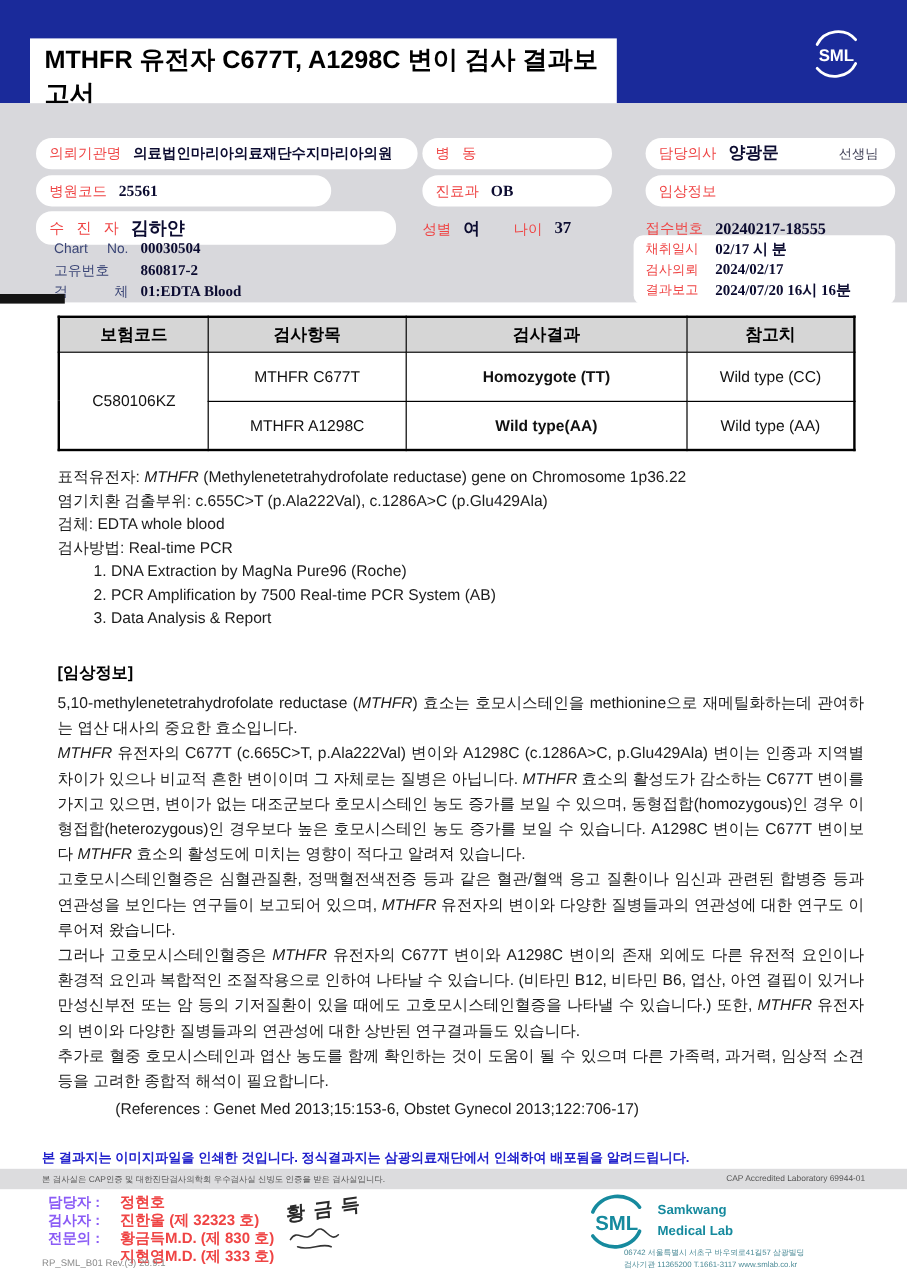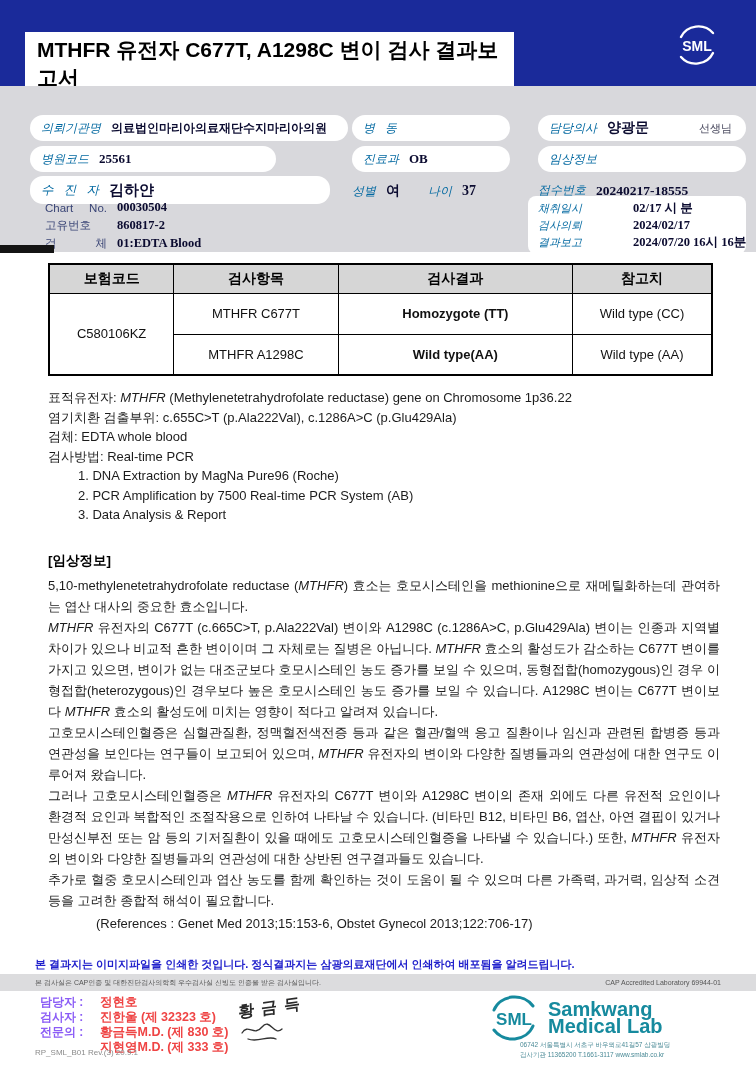--- a/index.html
+++ b/index.html
@@ -12,28 +12,28 @@
   .title-box { position:absolute; left:25px; top:32px; width:489px; height:64px; background:#ffffff; display:flex; align-items:center; padding-left:12px; }
   .title-box h1 { font-size:21px; font-weight:bold; color:#000; letter-spacing:0; }
   .sml-top { position:absolute; left:674px; top:22px; }
   .ribbon { position:absolute; top:86px; right:0; text-align:right; }
   .ribbon .r1 { width:145px; height:15px; background:#eed243; font-size:10.5px; font-weight:bold; color:#221f00; line-height:15px; padding-right:4px; clip-path:polygon(4px 0,100% 0,100% 100%,0 100%); }
   .ribbon .r2 { width:90px; height:15px; background:#ffd805; font-size:10.5px; font-weight:bold; color:#111; line-height:15px; text-align:center; margin-right:55px; }
 
   
   .gray { position:absolute; left:0; top:86px; width:756px; height:166px; background:#d8d8dc; }
   .pill { position:absolute; background:#fff; border-radius:13px; height:26px; display:flex; align-items:center; }
-  .lbl { font-size:12px; color:#0369a1; margin-left:11px; flex:none;font-style:italic; }
+  .lbl { font-size:12px; color:#ef4444; margin-left:11px; flex:none; }
   .spread { display:inline-block; text-align:justify; text-align-last:justify; }
   .val { font-family:"Liberation Serif", serif; font-weight:bold; color:#0b0b30; font-size:12.5px; margin-left:10px; white-space:nowrap; }
   .plainrow { position:absolute; display:flex; align-items:center; }
   .plainrow .lbl { margin-left:0; }
   .smalllbl { font-size:11.5px; color:#3a4576; }
   .dates-box { position:absolute; left:528px; top:196px; width:218px; height:58px; background:#fff; border-radius:8px; padding:4px 0 0 10px; }
-  .dates-box .drow { display:flex; align-items:center; height:17px;gap:37px; }
+  .dates-box .drow { display:flex; align-items:flex-start; height:17px; }
   .dates-box .lbl { font-size:11px; margin-left:0; width:52px; }
   .dates-box .val { font-size:12.5px; margin-left:6px; }
   .black-mark { position:absolute; left:0; top:245px; width:54px; height:8px; background:#141414; }
 
   
   table.results { position:absolute; left:48px; top:263px; width:665px; border-collapse:collapse; border:2px solid #000; background:#fff; }
   table.results th, table.results td { border:1px solid #000; text-align:center; vertical-align:middle; }
   table.results th { background:#d6d6d6; height:29px; font-size:14px; font-weight:bold; color:#000; }
   table.results td { height:41px; font-size:13px; color:#111; }
   td.result { font-weight:bold; font-size:14.5px; }
@@ -52,21 +52,21 @@
   .notice { position:absolute; left:35px; top:957px; font-size:11px; font-weight:bold; color:#2121cc; }
   .accred-bar { position:absolute; left:0; top:974px; width:756px; height:17px; background:#dcdcde; display:flex; align-items:center; justify-content:space-between; padding:0 35px 0 35px; }
   .accred-bar span { font-size:7px; color:#555; }
   .staff { position:absolute; left:40px; top:995px; }
   .staff .srow { display:flex; line-height:15px; }
   .staff .role { width:52px; font-size:12px; font-weight:bold; color:#8b5cf6; }
   .staff .nm { font-size:12.5px; font-weight:bold; color:#ef4444; margin-left:8px; }
   .sig { position:absolute; left:238px; top:996px; width:90px; }
   .sig .sig-text { display:block; font-size:16px; font-weight:600; color:#2a2a2a; letter-spacing:7px; transform:rotate(-8deg) skewX(-6deg); font-family:"DejaVu Serif", serif; }
   .sml-bottom { position:absolute; left:486px; top:994px; display:flex; align-items:center; }
-  .sml-word { margin-left:6px; color:#168a9e; font-weight:bold; font-size:20px; line-height:17px; }
+  .sml-word { margin-left:6px; color:#168a9e; font-weight:bold; font-size:11px; line-height:17px; }
   .addr { position:absolute; left:520px; top:1040px; font-size:6.5px; color:#4a8a96; line-height:10px; }
   .doccode { position:absolute; left:35px; top:1048px; font-size:8px; color:#8b8b8b; }
 </style>
 </head>
 <body>
 
 <div class="page">
 
   <div class="band"></div>
   <div class="title-box">

